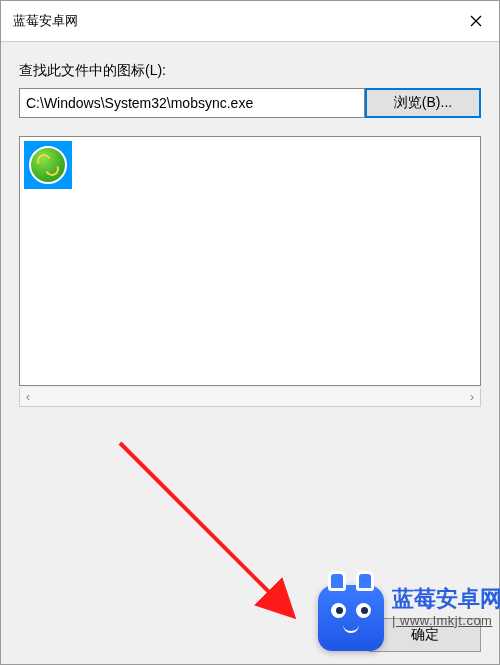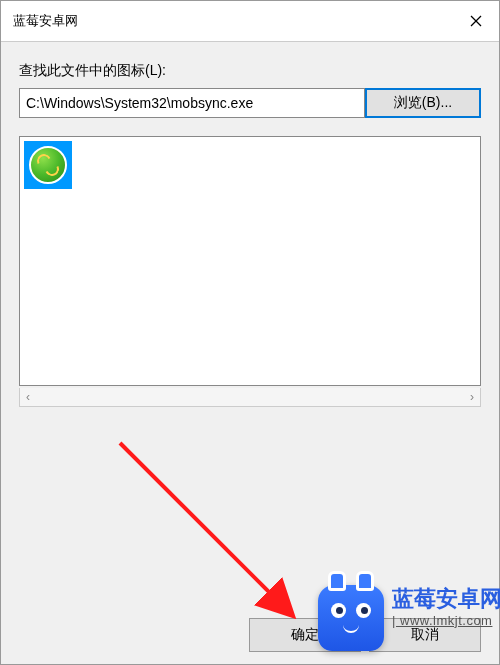--- a/index.html
+++ b/index.html
@@ -300,21 +300,20 @@
         </div>
       </div>
     </div>
     <div class="h-scroll">
       <span>‹</span>
       <span>›</span>
     </div>
 
     <div class="bottom-row">
       <button class="action-btn">确定</button>
-      <button class="action-btn">取消</button>
     </div>
 
   </div>
 </div>
 
 <svg class="arrow-svg" viewBox="0 0 220 220">
   <defs>
     <marker id="ah" markerWidth="10" markerHeight="10" refX="6" refY="5" orient="auto">
       <path d="M0,0 L10,5 L0,10 Z" fill="#ff1a1a"></path>
     </marker>

